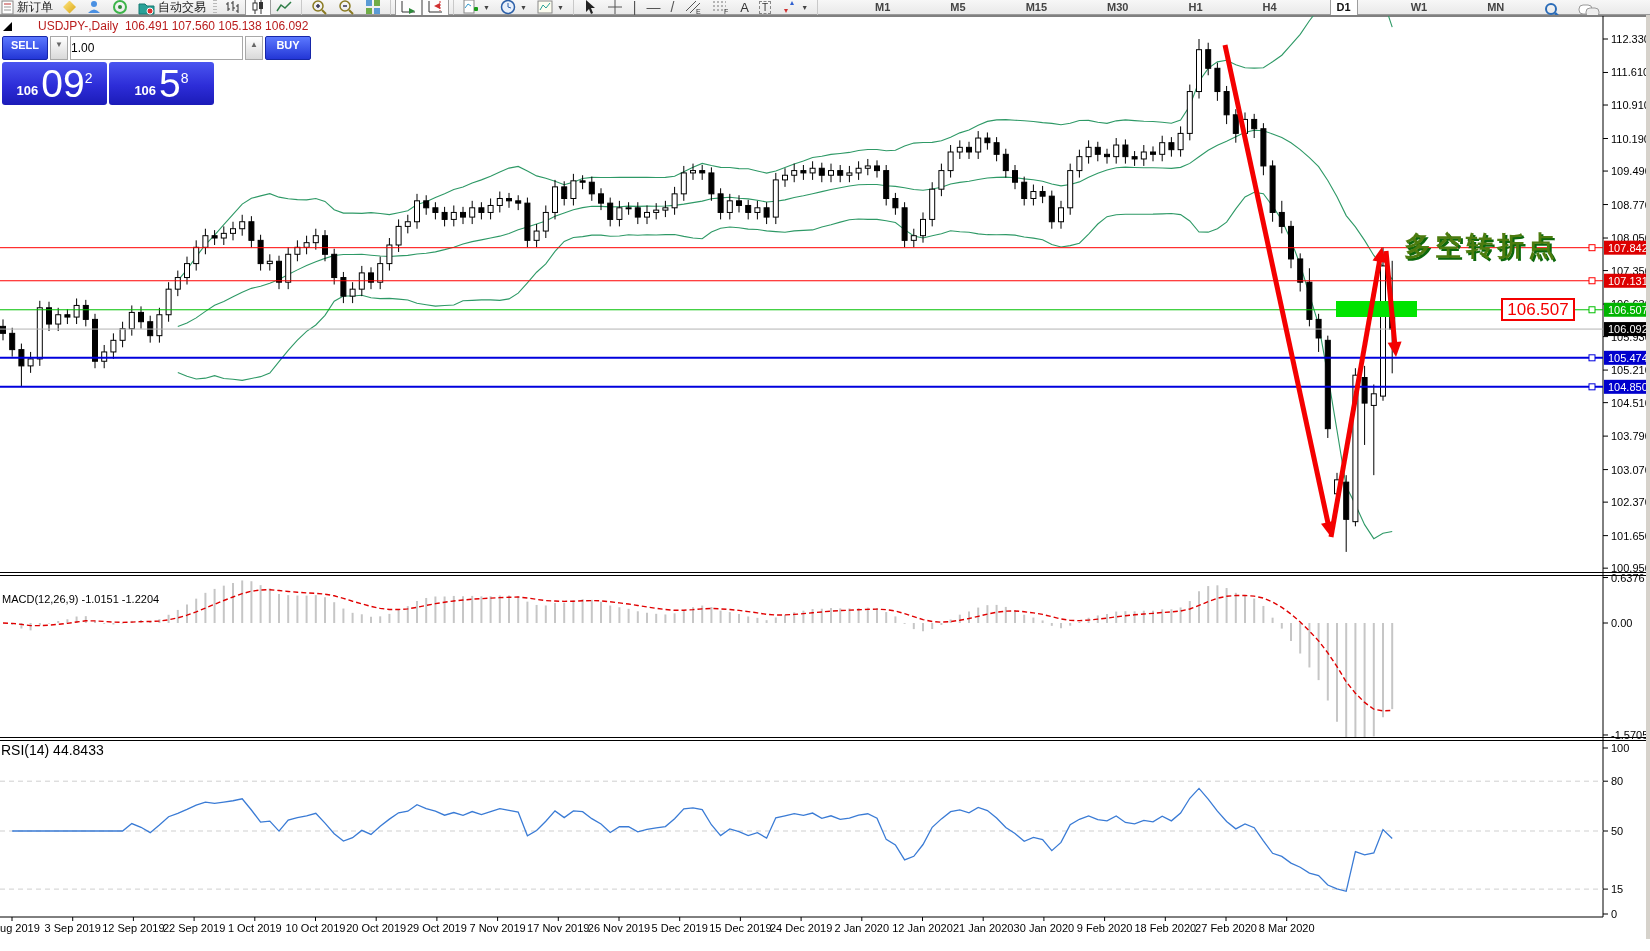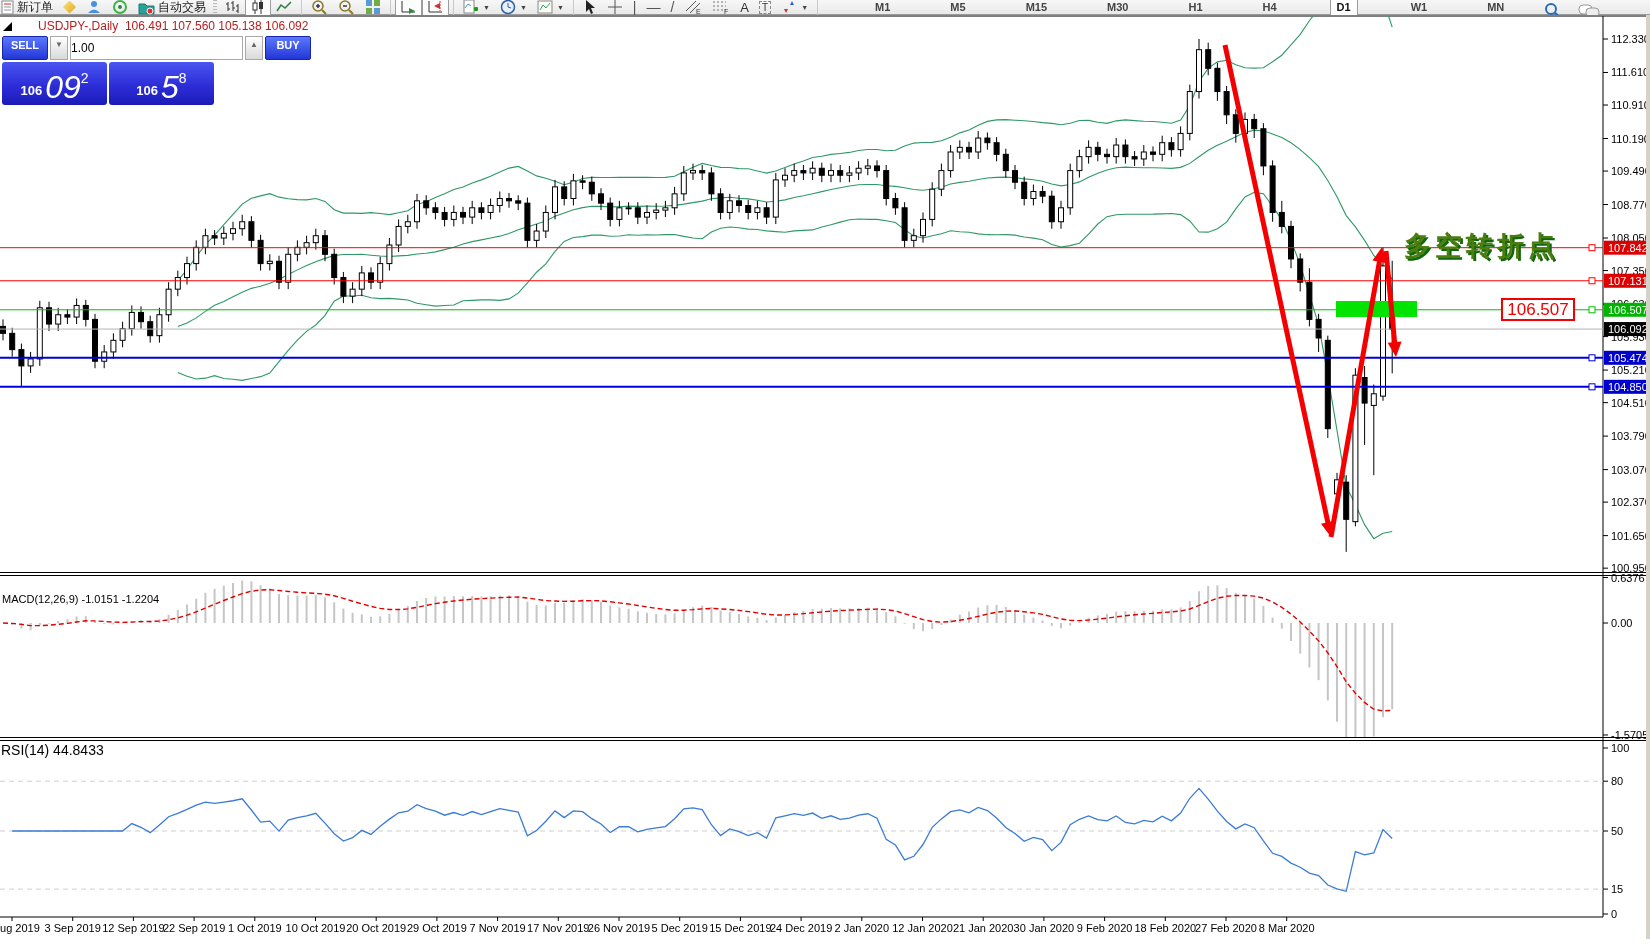--- a/index.html
+++ b/index.html
@@ -36,21 +36,21 @@
   .octbtn { flex:0 0 46px; color:#fff; font-size:11px; font-weight:bold; text-align:center;
     line-height:16px; background:linear-gradient(#5b78ff,#2336d6); border:1px solid #1626a8; border-radius:2px;}
   .spin { flex:0 0 18px; background:linear-gradient(#fff,#d9d9d9); border:1px solid #a8a8a8;
     color:#666; font-size:8px; text-align:center; line-height:16px; }
   #vol { flex:1; border:1px solid #a8a8a8; font-size:12px; padding-right:16px; }
   #oct .row2 { display:flex; gap:2px; margin-top:2px; height:43px; }
   .tile { flex:1; background:linear-gradient(180deg,#4a55f0,#2d2dd8 55%,#1b1bb8);
     border-radius:3px; color:#fff; display:flex; align-items:flex-end; justify-content:center;
     padding-bottom:3px; }
   .tile .sm { font-size:13px; font-weight:bold; margin:0 3px 4px 0; }
-  .tile .big { font-size:32px; line-height:0.92;font-style:italic; }
+  .tile .big { font-size:39px; line-height:0.92; }
   .tile .sup { font-size:14px; margin-bottom:16px; }
   #macd-label { left:2px; top:578px; font-size:11px; color:#000; }
   #rsi-label { left:1px; top:727px; font-size:14px; color:#000; }
   #turning-point { left:1404px; top:213px; font-size:27px; font-weight:bold; color:#4d7c0f;
     text-shadow:2px 2px 0 #0c680c; letter-spacing:4px; white-space:nowrap; }
   #price-box { left:1501px; top:283px; width:74px; height:23px; background:#fff;
     border:2px solid #f40000; color:#f40000; font-size:17px; text-align:center; line-height:19px; }
   .hsep { left:0; width:1650px; height:1px; background:#000; }
   #right-strip { left:1646px; top:0; width:4px; height:924px; background:#d6d2cb; }
 </style>

